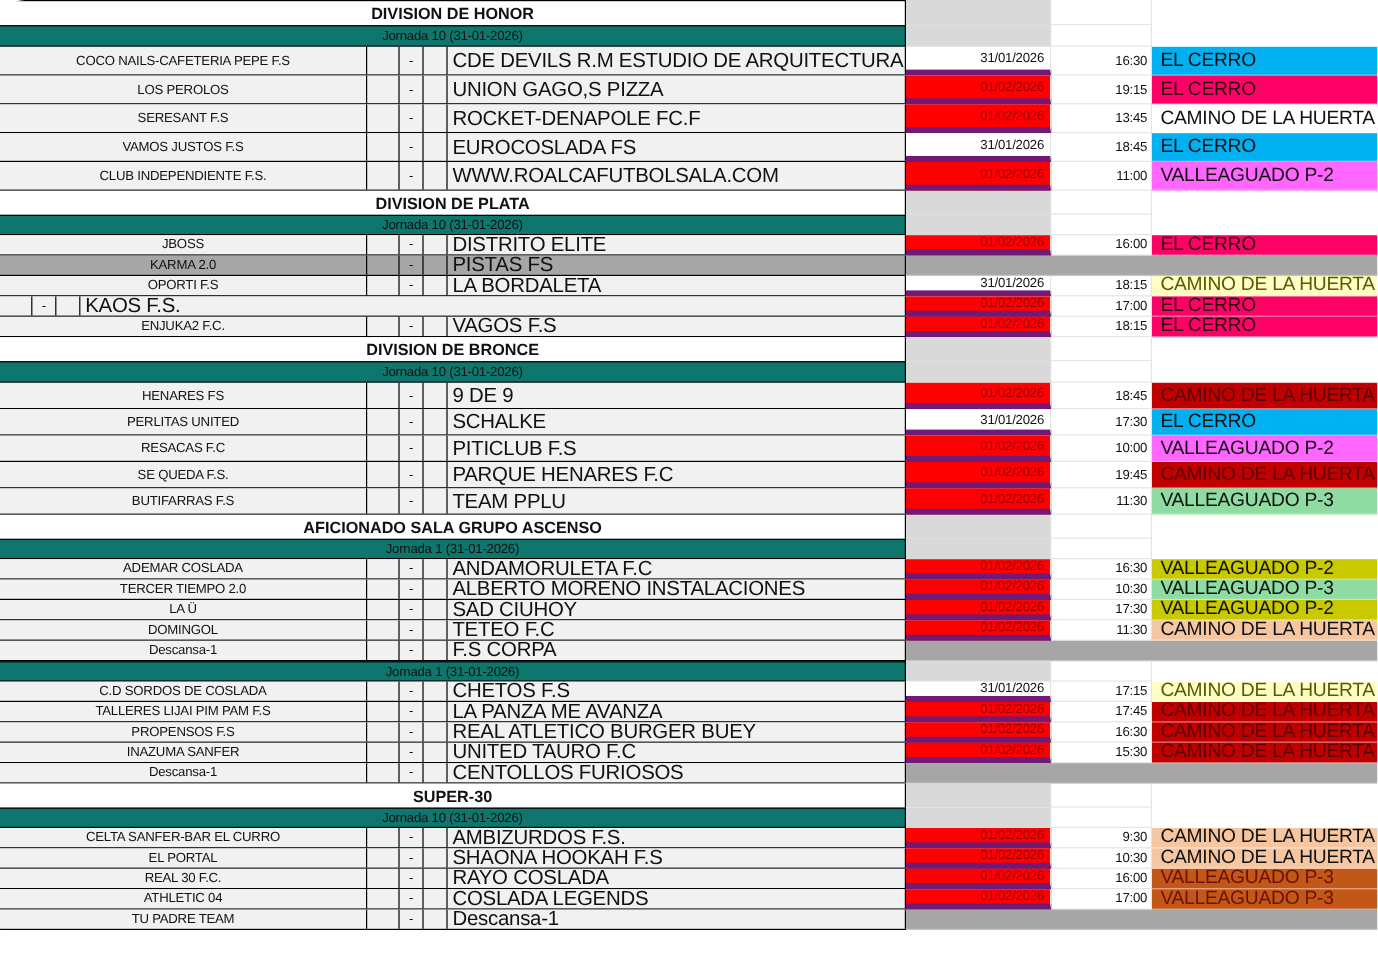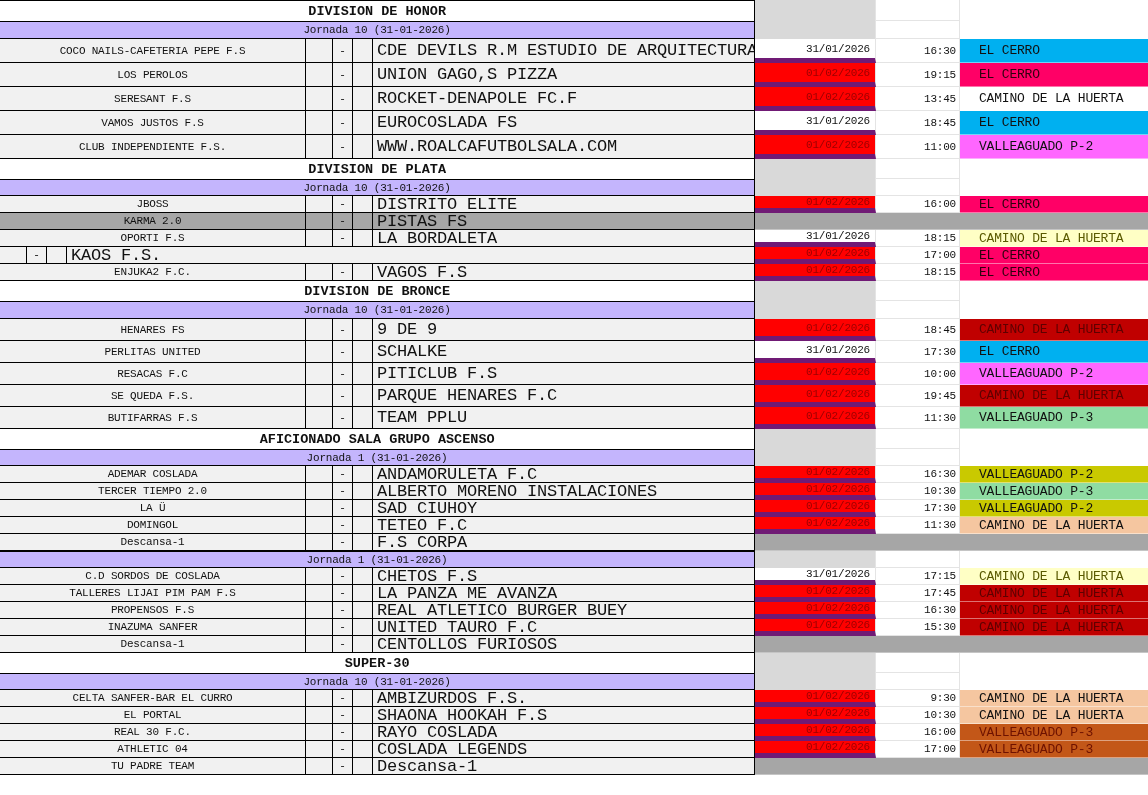--- a/index.html
+++ b/index.html
@@ -1,43 +1,43 @@
 <!DOCTYPE html>
 <html><head>
 <meta charset="utf-8">
 <style>
   html,body{margin:0;padding:0;background:#fff;}
   #sheet{
     width:1148px;height:795px;overflow:hidden;position:relative;
-    font-family:Liberation Mono, monospace;
-    color:#111;background:#fff;letter-spacing:-0.2px;
+    font-family:Liberation Sans, sans-serif;
+    color:#111;background:#fff;letter-spacing:-0.2px;border-radius:21px;
   }
   .row{display:flex;width:1148px;box-sizing:border-box;}
   .lpart{width:755px;display:flex;box-sizing:border-box;border-bottom:1px solid #000;background:#F1F1F1;height:100%;}
   .rpart{width:393px;display:flex;box-sizing:border-box;height:100%;}
   
   .cell{box-sizing:border-box;display:flex;align-items:center;overflow:hidden;white-space:nowrap;}
   .home-c{width:306px;justify-content:center;border-right:1px solid #000;font-size:11px;}
   .sc1{width:27px;border-right:1px solid #000;}
   .dash-c{width:20px;justify-content:center;border-right:1px solid #000;font-size:11px;}
   .sc2{width:20px;border-right:1px solid #000;}
   .away-c{flex:1;justify-content:flex-start;padding-left:4px;border-right:1px solid #000;font-size:17px;}
   
   .title-l{width:755px;background:#fff;border-right:1px solid #000;border-bottom:none;
            display:flex;align-items:center;justify-content:center;
            font-weight:bold;font-size:13.5px;letter-spacing:0;}
-  .jorn-l{width:755px;background:#c4b5fd;border-top:1px solid #000;border-bottom:1px solid #000;border-right:1px solid #000;
+  .jorn-l{width:755px;background:#0f766e;border-top:1px solid #000;border-bottom:1px solid #000;border-right:1px solid #000;
           display:flex;align-items:center;justify-content:center;font-size:11px;box-sizing:border-box;}
   .first-title .title-l{border-top:1px solid #000;}
   
   .date-c{width:121px;justify-content:flex-end;padding-right:5px;font-size:11px;
           border-bottom:5px solid #701a75;border-right:1px solid #E4E4E4;box-sizing:border-box;}
   .time-c{width:84px;justify-content:flex-end;padding-right:3px;font-size:11px;
           border-bottom:1px solid #E4E4E4;border-right:1px solid #E4E4E4;box-sizing:border-box;}
-  .venue-c{flex:1;justify-content:flex-start;padding-left:19px;font-size:13px;
+  .venue-c{flex:1;justify-content:flex-start;padding-left:7px;font-size:16px;
            border-bottom:1px solid rgba(255,255,255,0.45);box-sizing:border-box;}
   .grey-spacer{width:121px;border-right:1px solid #E4E4E4;box-sizing:border-box;}
   .grey-bar{flex:1;box-sizing:border-box;border-bottom:1px solid rgba(255,255,255,0.35);}
   
   .sec-honor .m-row{height:24px}.sec-honor .t-row{height:21px}.sec-honor .j-row{height:18px}
   .sec-bronce .m-row{height:22px}.sec-bronce .t-row{height:20px}.sec-bronce .j-row{height:18px}
   .sec-sm .m-row{height:17px}.sec-sm .t-row{height:20px}.sec-sm .j-row{height:17px}
 </style>
 </head>
 <body>

